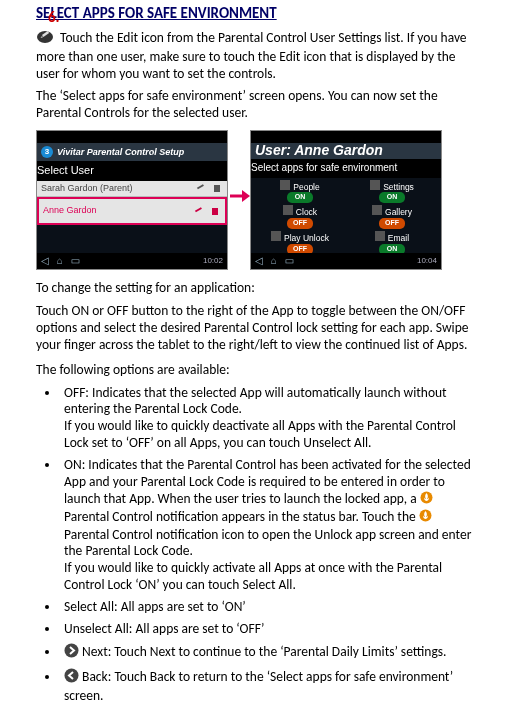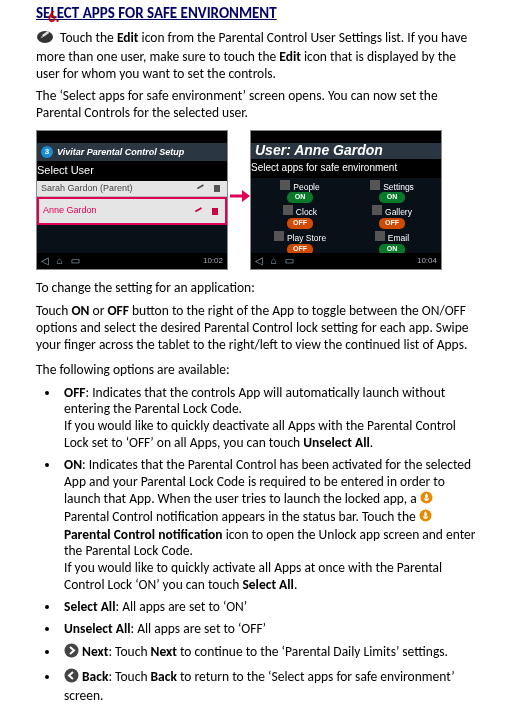--- a/index.html
+++ b/index.html
@@ -1,21 +1,21 @@
 <!DOCTYPE html>
 <html><head>
 <meta charset="utf-8">
 <style>
   * { box-sizing: border-box; margin: 0; padding: 0; }
   body { font-family: Calibri, Arial, sans-serif; font-size: 13.5px; color: #000; width: 505px; padding: 0 28px 12px 36px; line-height: 1.25; }
   .section-num { color: #c00; font-weight: bold; font-size: 15px; position: absolute; left: 12px; top: 4px; }
   .section-title { color: #006; font-weight: bold; text-decoration: underline; font-size: 15px; margin: 4px 0 6px 0; }
   .wrap-outer { position: relative; }
   p { margin: 0 0 6px 0; }
-  b { font-weight: bold; }
+  b { font-weight: normal; }
   .pencil-icon { display: inline-block; vertical-align: middle; margin-right: 3px; }
   .screens { display: flex; gap: 22px; margin: 8px 0 10px 0; position: relative; }
   .screen { width: 192px; height: 140px; background: #0a1018; position: relative; font-family: Arial, sans-serif; font-size: 9.5px; color: #fff; overflow: hidden; border: 1px solid #888; }
   .statusbar { height: 12px; background: #000; }
   .titlebar { background: #2a3642; height: 18px; display: flex; align-items: center; padding: 0 4px; color: #fff; font-size: 9px; font-style: italic; font-weight: bold; }
   .circ3 { width: 12px; height: 12px; border-radius: 50%; background: #1a8bd4; color: #fff; display: inline-flex; align-items: center; justify-content: center; font-size: 8px; font-style: normal; margin-right: 4px; }
   .subhead { background: #000; color: #fff; font-size: 11px; padding: 3px 0; }
   .user-row { display: flex; align-items: center; justify-content: space-between; padding: 2px 4px; font-size: 9px; color: #444; background: #e5e5e5; border-bottom: 1px solid #bbb; height: 16px; }
   .user-row.sel { border: 2px solid #d05; color: #d05; height: 28px; }
   .row-icons { display: flex; gap: 4px; }
@@ -118,21 +118,21 @@
           </div>
         <div class="app-cell">
             <span><span class="ai"></span><span>Clock</span></span>
             <span class="pill off">OFF</span>
           </div>
         <div class="app-cell">
             <span><span class="ai"></span><span>Gallery</span></span>
             <span class="pill off">OFF</span>
           </div>
         <div class="app-cell">
-            <span><span class="ai"></span><span>Play Store</span></span>
+            <span><span class="ai"></span><span>Play Unlock</span></span>
             <span class="pill off">OFF</span>
           </div>
         <div class="app-cell">
             <span><span class="ai"></span><span>Email</span></span>
             <span class="pill on">ON</span>
           </div>
       </div>
       <div class="sel-btns">
         <span class="sel-btn">Select All</span>
         <span class="sel-btn">Unselect All</span>
@@ -151,21 +151,21 @@
   <p>To change the setting for an application:</p>
   <p>
     <span>Touch </span><b>ON</b><span> or </span><b>OFF</b><span> button to the right of the App to toggle between the ON/OFF options and select the desired Parental Control lock setting for each app.  Swipe your finger across the tablet to the right/left to view the continued list of Apps.</span>
   </p>
 
   <p style="margin-top:8px;">The following options are available:</p>
 
   <ul class="bul">
     <li>
       <span class="li-body">
-        <b>OFF</b><span>: Indicates that the controls App will automatically launch without entering the Parental Lock Code.</span><br>
+        <b>OFF</b><span>: Indicates that the selected App will automatically launch without entering the Parental Lock Code.</span><br>
         <span>If you would like to quickly deactivate all Apps with the Parental Control Lock set to ‘OFF’ on all Apps, you can touch </span><b>Unselect All</b><span>.</span>
       </span>
     </li>
     <li>
       <span class="li-body">
         <b>ON</b><span>: Indicates that the Parental Control has been activated for the selected App and your Parental Lock Code is required to be entered in order to launch that App. When the user tries to launch the locked app, a </span><span class="flame-icon"><svg width="13" height="13">
               <circle cx="6.5" cy="6.5" r="6" fill="#e88a00"></circle>
               <path d="M6.5 2 Q9 5 7 8 Q8 8 8.5 6.5 Q9.5 9 6.5 10 Q3.5 9 4.5 6.5 Q5 8 6 8 Q4 5 6.5 2" fill="#fff"></path>
             </svg></span><span> Parental Control notification appears in the status bar. Touch the </span><span class="flame-icon"><svg width="13" height="13">
               <circle cx="6.5" cy="6.5" r="6" fill="#e88a00"></circle>

